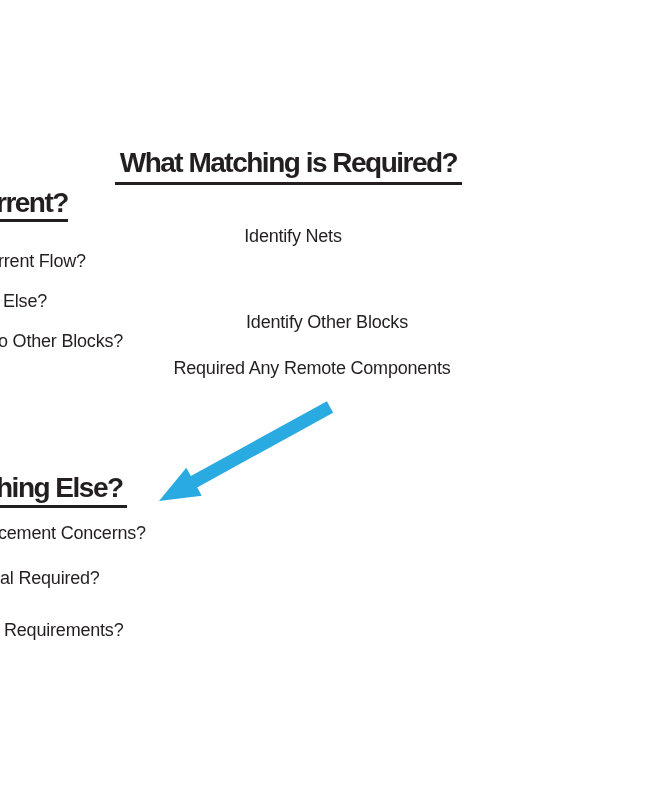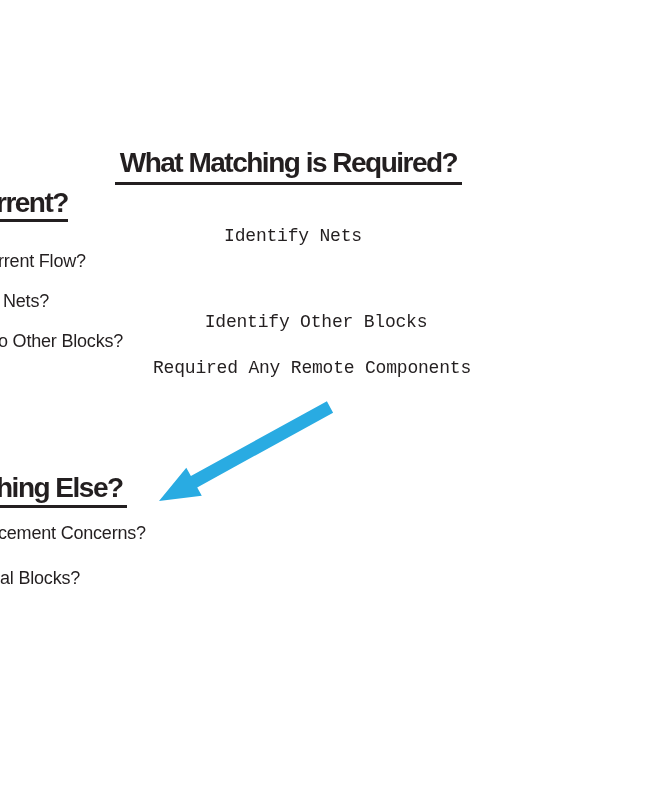--- a/index.html
+++ b/index.html
@@ -28,28 +28,28 @@
   .rule {
     position: absolute; height: 3px;
     background: #231f20;
   }
   .body-text {
     font-size: 18px; font-weight: normal;
     letter-spacing: -0.2px;
     line-height: 22px;
     color: #231f20;
   }
-  .centered { transform: translateX(-50%); font-family: Liberation Mono, monospace; }
+  .centered { transform: translateX(-50%); }
 
   
   .matching-title { left: 115px; top: 146px; width: 347px; text-align: center; }
   .matching-rule  { left: 115px; top: 182px; width: 347px; }
   .m-item-0 { left: 293px; top: 225px; }
   .m-item-1 { left: 295px; top: 265px; }
-  .m-item-2 { left: 316px; top: 311px; }
+  .m-item-2 { left: 327px; top: 311px; }
   .m-item-3 { left: 312px; top: 357px; }
 
   
   .current-title { left: -4px; top: 186px; }
   .current-rule  { left: -20px; top: 219px; width: 88px; }
   .c-item-0 { left: -2px; top: 250px; }
   .c-item-1 { left: 3px;  top: 290px; }
   .c-item-2 { left: -2px; top: 330px; }
 
   
@@ -71,26 +71,27 @@
   <div class="rule matching-rule"></div>
 
   <div class="abs body-text centered m-item-0">Identify Nets</div>
   <div class="abs body-text centered m-item-2">Identify Other Blocks</div>
   <div class="abs body-text centered m-item-3">Required Any Remote Components</div>
 
   <div class="abs heading current-title">rrent?</div>
   <div class="rule current-rule"></div>
 
   <div class="abs body-text c-item-0">rrent Flow?</div>
-  <div class="abs body-text c-item-1">Nets?</div>
+  <div class="abs body-text c-item-1">Else?</div>
   <div class="abs body-text c-item-2">o Other Blocks?</div>
 
   <svg class="arrow-svg" viewBox="0 0 190 115" aria-hidden="true">
     <polygon points="176.9,6.3 40.9,81.0 36.3,72.7 9,106 51.8,100.8 47.2,92.4 183.1,17.7" fill="#29abe2"></polygon>
   </svg>
 
   <div class="abs heading else-title">hing Else?</div>
   <div class="rule else-rule"></div>
 
   <div class="abs body-text e-item-0">cement Concerns?</div>
-  <div class="abs body-text e-item-1">al Blocks?</div>
+  <div class="abs body-text e-item-1">al Required?</div>
+  <div class="abs body-text e-item-2">Requirements?</div>
 
 </div>
 
 </body></html>

